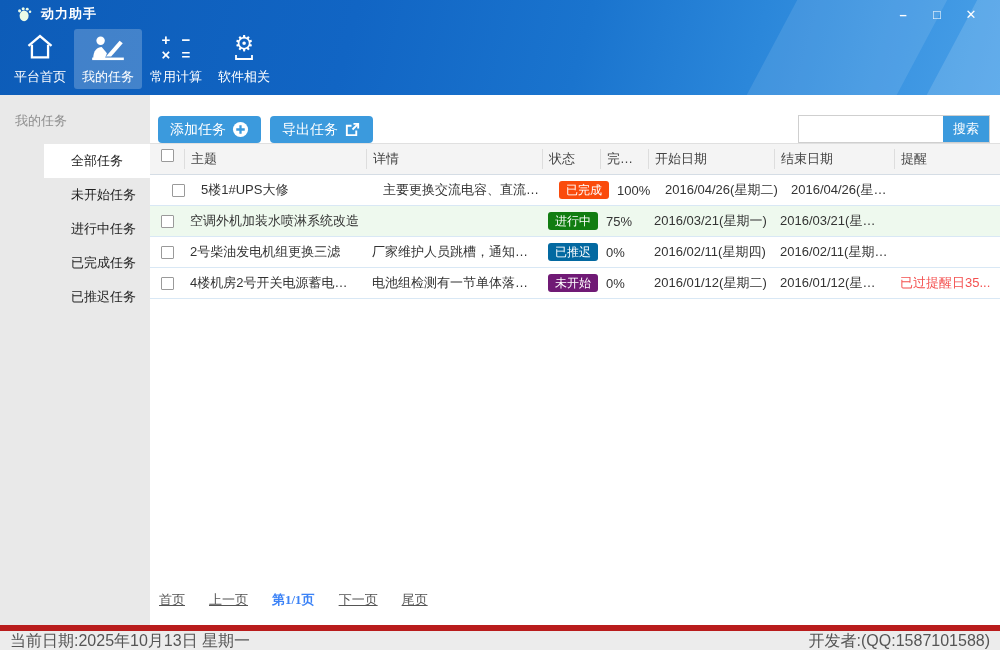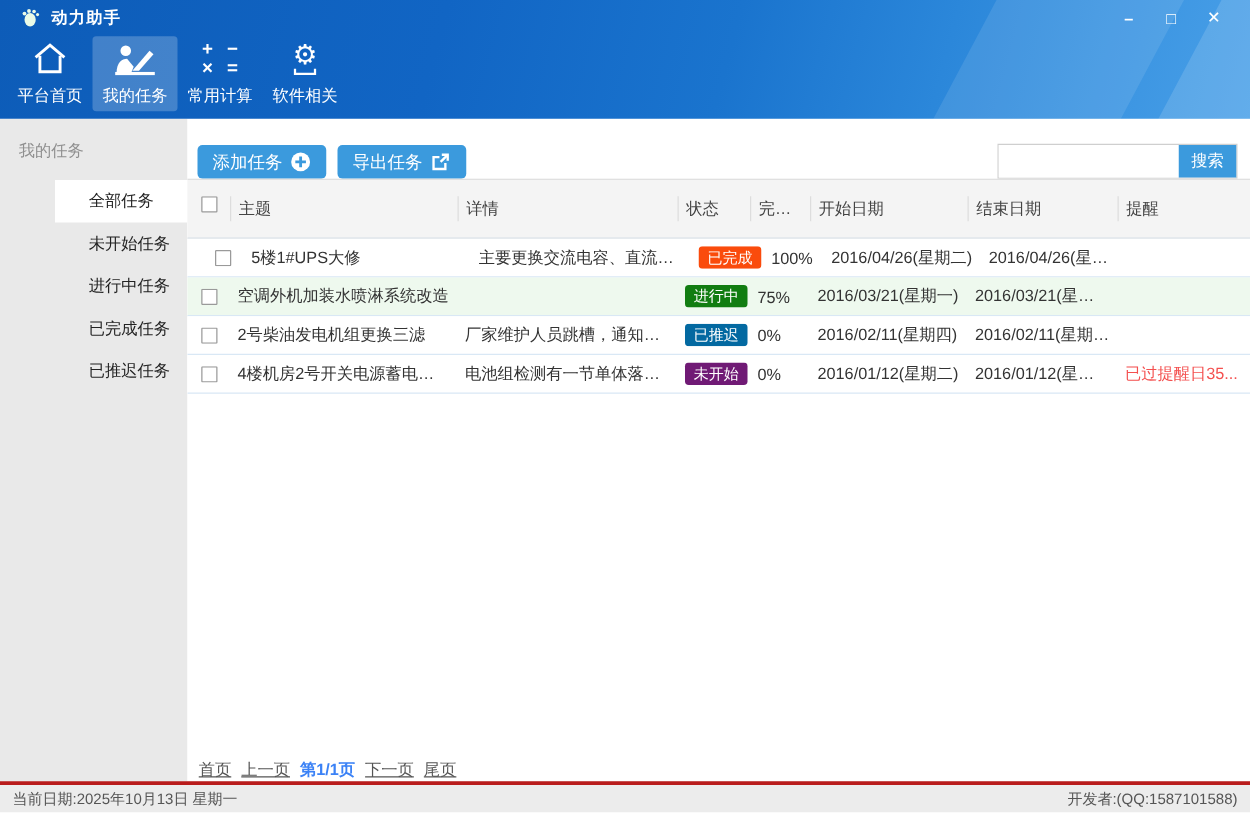--- a/index.html
+++ b/index.html
@@ -55,48 +55,48 @@
               margin-right:9px; cursor:pointer; font-family:inherit; }
   .tool-btn svg { display:block; }
   .search-group { margin-left:auto; display:flex; align-items:center; border:1px solid #cfcfcf;
                   height:28px; width:192px; background:#fff; }
   .search-input { flex:1; border:none; outline:none; height:100%; padding:0 6px; font-size:13px; font-family:inherit; min-width:0; }
   .search-btn { background:#3b9add; color:#fff; border:none; height:100%; width:46px; font-size:13px;
                 cursor:pointer; font-family:inherit; }
 
   
   .task-table { display:flex; flex-direction:column; }
-  .thead { display:flex; height:48px; background:#f4f4f4; border-top:1px solid #e0e0e0;
+  .thead { display:flex; height:32px; background:#f4f4f4; border-top:1px solid #e0e0e0;
            border-bottom:1px solid #d5dde5; align-items:center; color:#444; }
   .thead .cell { border-left:1px solid #ddd; height:20px; line-height:20px; }
   .thead .cell:first-child { border-left:none; }
   .trow { display:flex; height:31px; align-items:center; border-bottom:1px solid #d9e8f5; background:#fff; }
   .cell { padding:0 6px; white-space:nowrap; overflow:hidden; text-overflow:ellipsis; }
   .col-check   { width:34px; flex:0 0 34px; display:flex; justify-content:center; }
   .col-subject { width:182px; flex:0 0 182px; }
   .col-detail  { width:176px; flex:0 0 176px; }
   .col-status  { width:58px; flex:0 0 58px; }
   .col-rate    { width:48px; flex:0 0 48px; }
   .col-start   { width:126px; flex:0 0 126px; }
   .col-end     { width:120px; flex:0 0 120px; }
   .col-remind  { flex:1; }
   .checkbox { width:13px; height:13px; border:1px solid #9a9a9a; background:#fff; border-radius:1px;
               display:inline-block; cursor:pointer; }
   .badge { display:inline-block; color:#fff; font-size:12px; border-radius:3px; padding:3px 7px; line-height:1; }
 
   .filler { flex:1; }
 
   
-  .pagination { height:34px; display:flex; align-items:flex-end; gap:8px; padding-left:9px; font-size:13px; }
+  .pagination { height:34px; display:flex; align-items:flex-start; gap:24px; padding-left:9px; font-size:13px;font-family:Liberation Serif, serif; }
   .page-link { color:#555; text-decoration:underline; cursor:pointer; }
   .page-current { color:#3b82f6; font-weight:bold; }
 
   
-  .statusbar { height:25px; flex:0 0 25px; background:#ececec; border-top:3px solid #b91c1c;
-               display:flex; align-items:center; padding:0 10px; color:#555; font-size:12px; }
+  .statusbar { height:25px; flex:0 0 25px; background:#ececec; border-top:6px solid #b91c1c;
+               display:flex; padding:0 10px; color:#555; font-size:16px; }
   .status-right { margin-left:auto; }
 </style>
 </head>
 <body>
 
 <div class="app">
 
   <div class="header">
     <div class="titlebar">
       <span class="app-logo">

